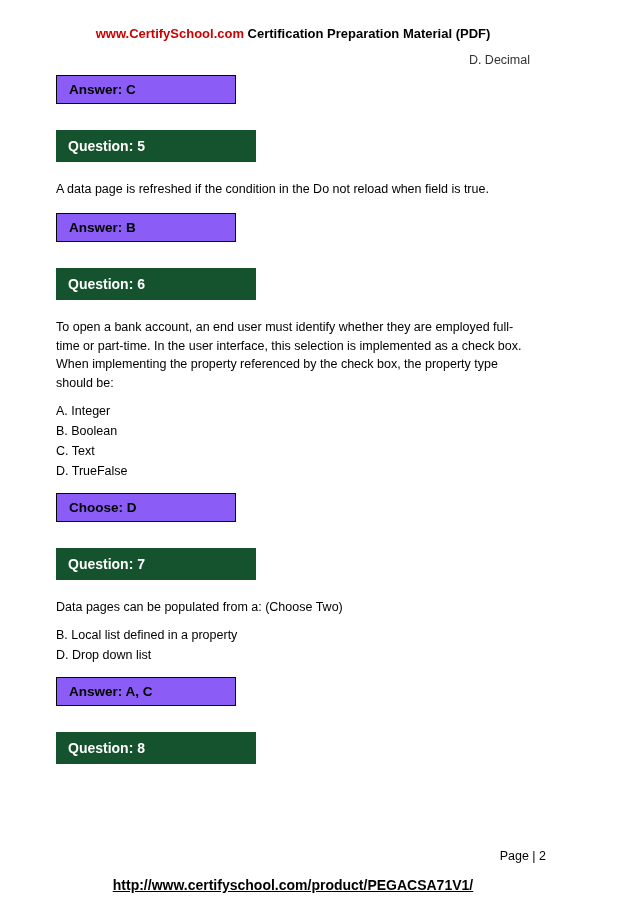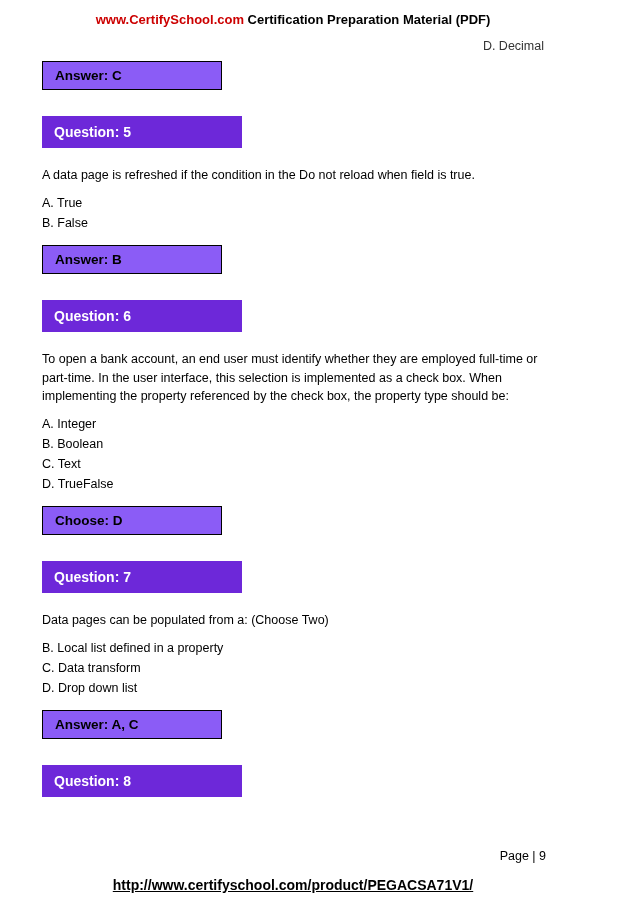--- a/index.html
+++ b/index.html
@@ -14,21 +14,21 @@
       font-size: 13px;
       color: #000000;
       width: 638px;
       min-height: 903px;
     }
 
     .page {
       width: 586px;
       min-height: 903px;
       background: #ffffff;
-      padding: 2px;
+      padding: 16px;
       position: relative;
     }
 
     .header {
       text-align: center;
       padding: 10px 40px 8px 40px;
       border-bottom: none;
     }
 
     .header-text {
@@ -58,21 +58,21 @@
       border: 1px solid #000;
       padding: 6px 12px;
       font-size: 13.5px;
       font-weight: bold;
       margin: 6px 0 10px 0;
       min-width: 180px;
       background: #8b5cf6;
     }
 
     .question-header {
-      background: #6d28d9;
+      background: #14532d;
       color: #ffffff;
       padding: 8px 12px;
       font-size: 14px;
       font-weight: bold;
       margin: 10px 0 0 0;
       display: inline-block;
       min-width: 200px;
     }
 
     .question-body {
@@ -138,24 +138,20 @@
 
     
     <div class="answer-box">Answer: C</div>
 
     <div class="section-gap"></div>
 
     
     <div class="question-header">Question: 5</div>
     <div class="question-spacer"></div>
     <div class="question-body">A data page is refreshed if the condition in the Do not reload when field is true.</div>
-    <div class="options-block">
-      <div class="option-line">A. True</div>
-      <div class="option-line">B. False</div>
-    </div>
     <div class="answer-box">Answer: B</div>
 
     <div class="section-gap"></div>
 
     
     <div class="question-header">Question: 6</div>
     <div class="question-spacer"></div>
     <div class="question-body">To open a bank account, an end user must identify whether they are employed full-time or part-time. In the user interface, this selection is implemented as a check box. When implementing the property referenced by the check box, the property type should be:</div>
     <div class="options-block">
       <div class="option-line">A. Integer</div>
@@ -166,27 +162,26 @@
     <div class="answer-box">Choose: D</div>
 
     <div class="section-gap"></div>
 
     
     <div class="question-header">Question: 7</div>
     <div class="question-spacer"></div>
     <div class="question-body">Data pages can be populated from a: (Choose Two)</div>
     <div class="options-block">
       <div class="option-line">B. Local list defined in a property</div>
-      <div class="option-line">C. Data transform</div>
       <div class="option-line">D. Drop down list</div>
     </div>
     <div class="answer-box">Answer: A, C</div>
 
     <div class="section-gap"></div>
 
     
     <div class="question-header">Question: 8</div>
 
   </div>
 
-  <div class="footer">Page | 9</div>
+  <div class="footer">Page | 2</div>
   <div class="footer-link">http://www.certifyschool.com/product/PEGACSA71V1/</div>
 </div>
 
 </body></html>

